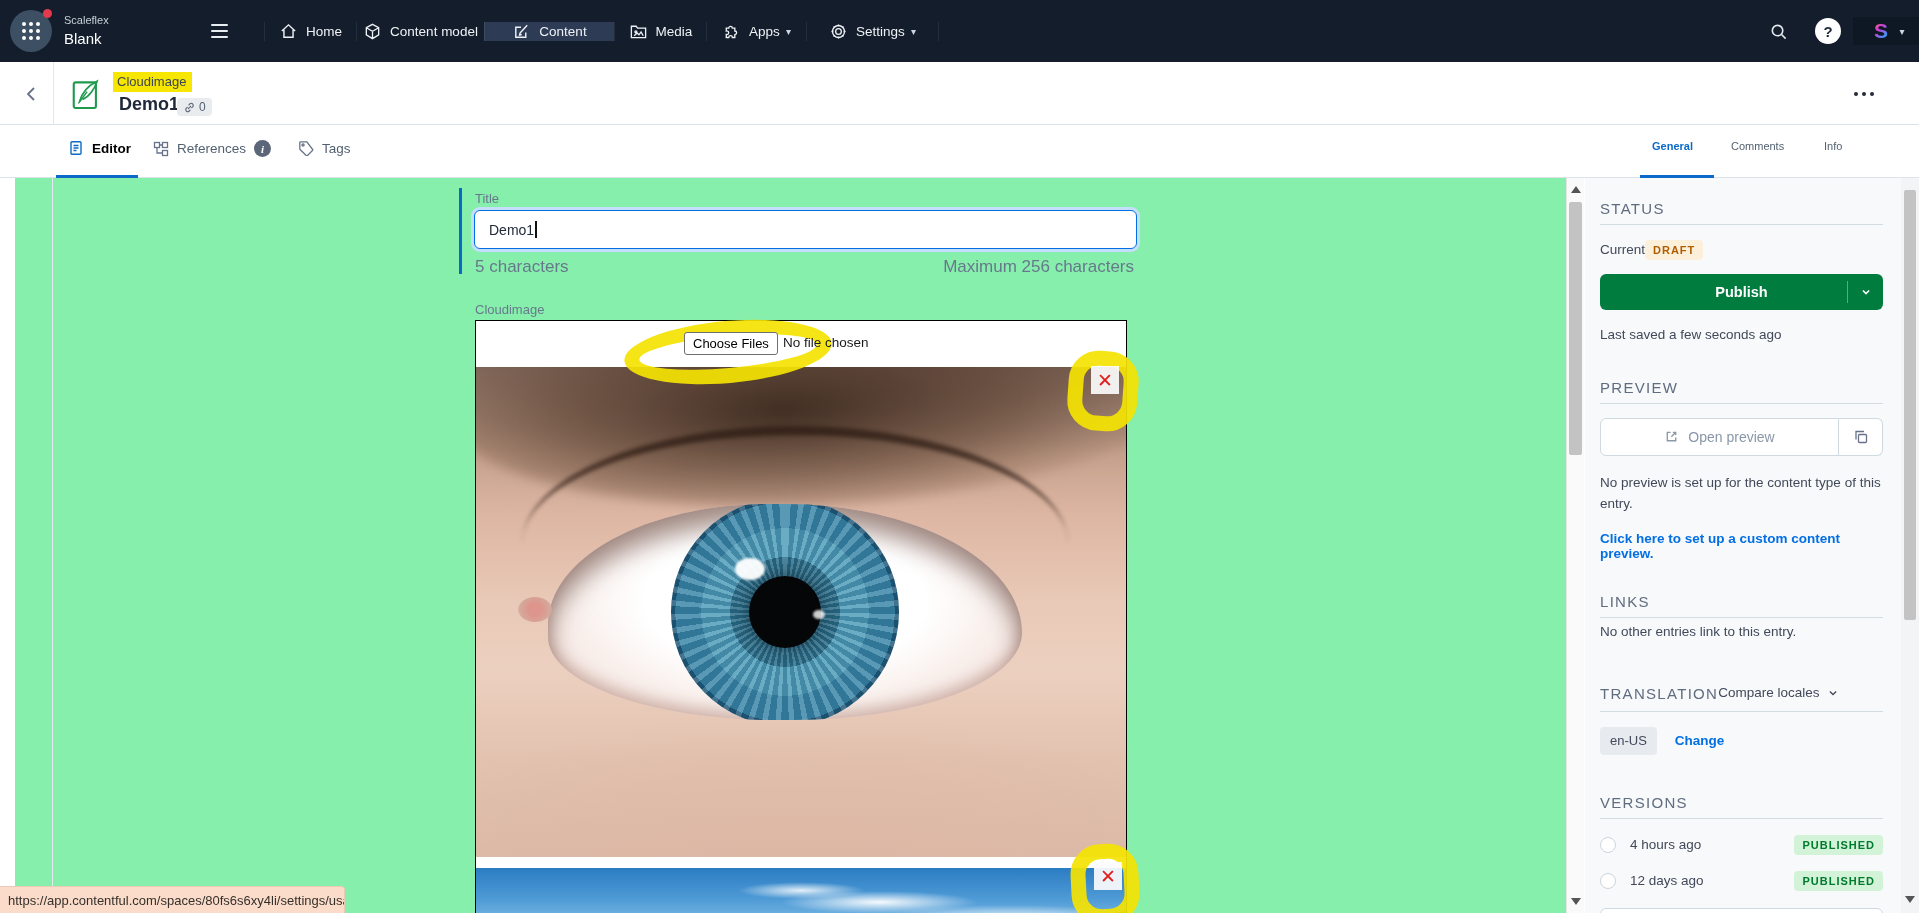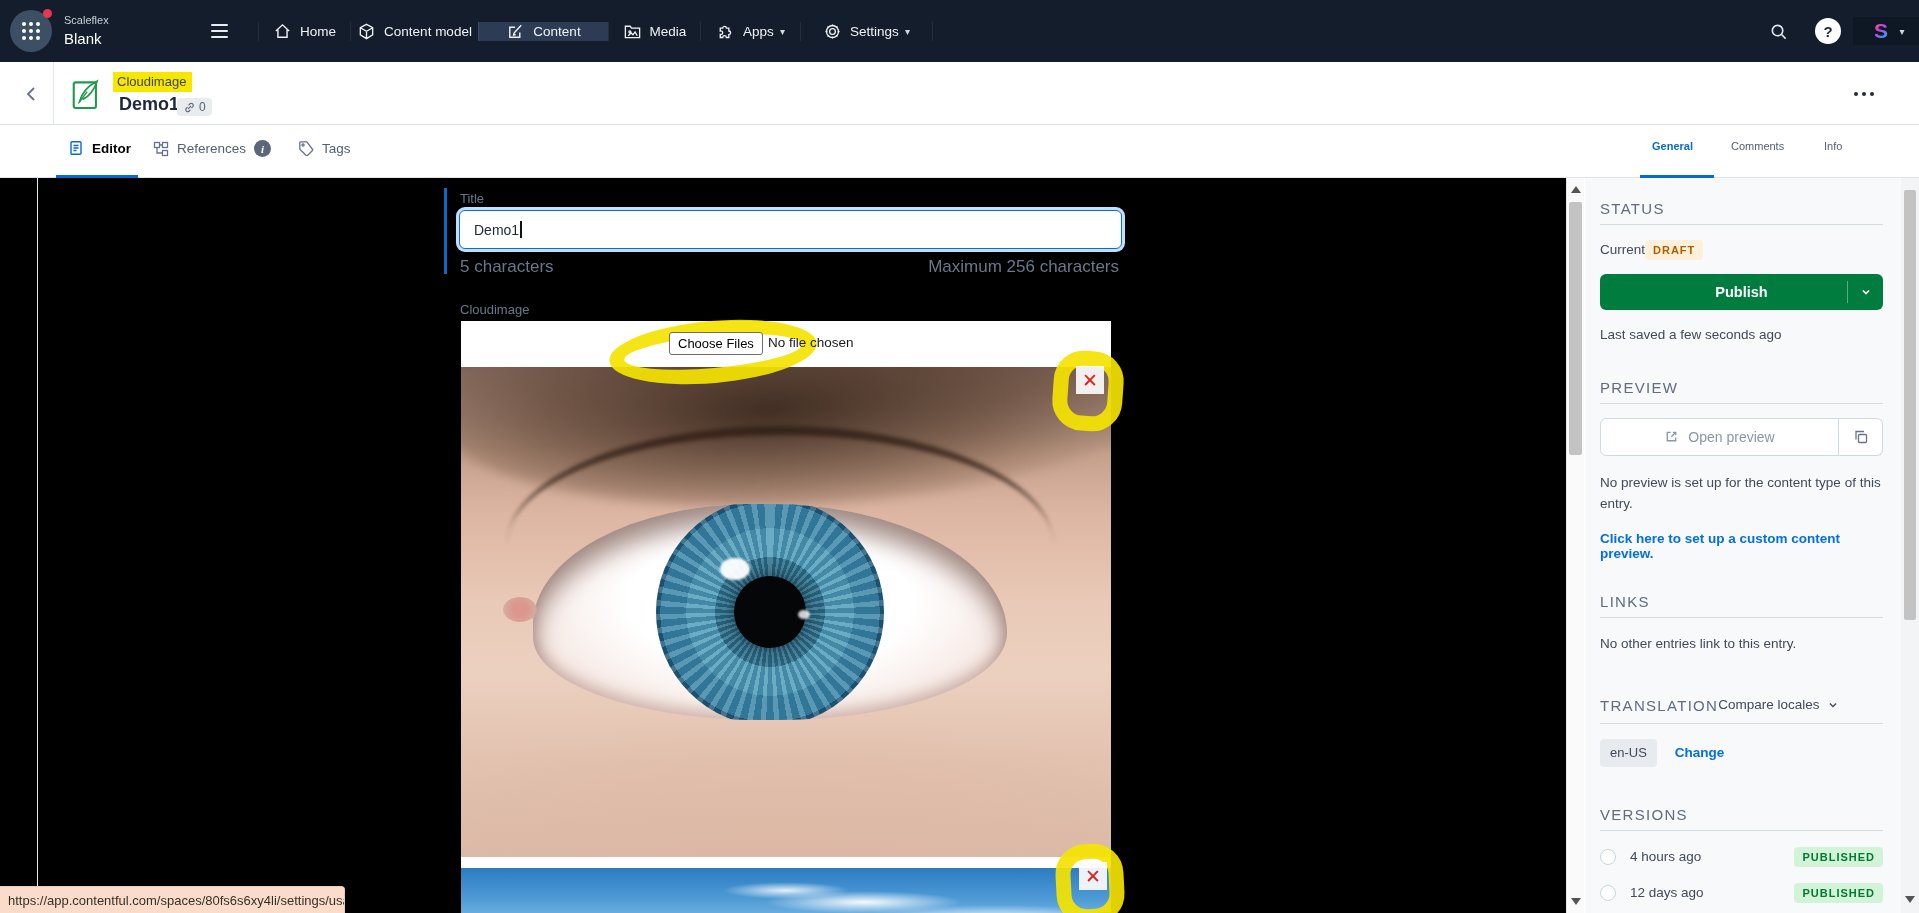--- a/index.html
+++ b/index.html
@@ -11,21 +11,21 @@
   .topnav{position:absolute;left:0;top:0;width:1919px;height:62px;background:#131d2b;display:flex;align-items:center}
   .brand{width:190px;display:flex;align-items:center;padding-left:10px;gap:12px}
   .launcher{width:42px;height:42px;border-radius:50%;background:#3d4f63;position:relative;display:flex;align-items:center;justify-content:center;cursor:pointer}
   .dots9{display:grid;grid-template-columns:repeat(3,4px);grid-gap:3px}
   .dots9 i{width:4px;height:4px;border-radius:50%;background:#fff}
   .notif{position:absolute;right:0;top:-1px;width:9px;height:9px;border-radius:50%;background:#e3394c}
   .org{font-size:11px;color:#c6d0da;line-height:1.4}
   .space{font-size:15px;color:#fff;line-height:1.4}
   .hamburger{width:58px;display:flex;flex-direction:column;align-items:center;justify-content:center;gap:4px;cursor:pointer}
   .hamburger i{width:17px;height:2px;background:#e8edf2;border-radius:1px}
-  .navitems{display:flex;margin-left:10px}
+  .navitems{display:flex;margin-left:16px}
   .navitem{display:flex;align-items:center;justify-content:center;gap:8px;font-size:13.5px;color:#eef2f6;
     border-left:1px solid rgba(255,255,255,.08);cursor:pointer}
   .navitem:last-child{border-right:1px solid rgba(255,255,255,.08)}
   .navitem.active{background:#2d3b55}
   .w-home{width:92px}.w-cm{width:128px}.w-content{width:130px}.w-media{width:92px}.w-apps{width:100px}.w-settings{width:133px}
   .caret{font-size:10px;color:#cfd6de;margin-left:-2px}
   .nav-spacer{flex:1}
   .iconbtn{display:flex;align-items:center;justify-content:center;width:50px;cursor:pointer}
   .helpcircle{width:26px;height:26px;border-radius:50%;background:#fff;color:#1c2838;font-weight:bold;font-size:15px;display:flex;align-items:center;justify-content:center}
   .acct{width:66px;background:#0e1724;display:flex;align-items:center;justify-content:center;gap:6px;cursor:pointer}
@@ -42,21 +42,21 @@
   .morebtn i{width:4px;height:4px;border-radius:50%;background:#242c3c}
 
   
   .tabsrow{position:absolute;left:0;top:126px;width:1919px;height:52px;background:#fff;border-bottom:1px solid #dde3e9}
   .tab{position:absolute;top:14px;display:flex;align-items:center;gap:8px;font-size:13.5px;color:#536171;cursor:pointer}
   .tab.active{color:#000000;font-weight:bold}
   .tab-underline{position:absolute;height:3px;background:#0b6ac9;bottom:-1px}
   .infocircle{width:17px;height:17px;border-radius:50%;background:#5b6678;color:#fff;font-size:11px;font-weight:bold;display:flex;align-items:center;justify-content:center;font-family:"Liberation Serif",serif;font-style:italic}
 
   
-  .main{position:absolute;left:0;top:178px;width:1566px;height:735px;background:#000000}
+  .main{position:absolute;left:15px;top:178px;width:1566px;height:735px;background:#86efac}
   .main-leftline{position:absolute;left:37px;top:0;width:1px;height:735px;background:#e4e9ee}
   .focusbar{position:absolute;left:444px;top:10px;width:3px;height:86px;background:#0b6ac9}
   .fieldlabel{position:absolute;font-size:13px;color:#68788c}
   .ti-input{position:absolute;left:459px;top:32px;width:663px;height:39px;border:1px solid #036fe3;border-radius:6px;box-shadow:0 0 0 3px #c4dffc;background:#fff;display:flex;align-items:center;padding-left:14px;font-size:14px;color:#222a38;cursor:text}
   .ti-caret{display:inline-block;width:1.5px;height:17px;background:#111;margin-left:1px}
   .charcount{position:absolute;top:79px;font-size:17px;color:#68788c}
 
   
   .ci-box{position:absolute;left:460px;top:142px;width:652px;height:600px;border:1px solid #000;background:#fff}
   .filebtn{position:absolute;left:208px;top:11px;height:23px;padding:0 8px;background:#fff;border:1px solid #6f6f6f;border-radius:3px;font-size:13px;color:#000;font-family:"Liberation Sans",sans-serif;cursor:pointer}
@@ -429,21 +429,21 @@
               <path d="M3 10.5 v-8 h8"></path>
             </svg>
           </span>
       </div>
     </div>
     <div class="bodytext" style="margin-top:17px">No preview is set up for the content type of this entry.</div>
     <div class="bluelink" style="margin-top:16px">Click here to set up a custom content preview.</div>
 
     <div style="margin-top:32px" class="sechead">LINKS</div>
     <hr class="sechr">
-    <div class="bodytext" style="margin-top:16px">No other entries link to this entry.</div>
+    <div class="bodytext" style="margin-top:4px">No other entries link to this entry.</div>
 
     <div class="side-row" style="margin-top:40px">
       <span class="sechead">TRANSLATION</span>
       <span style="display:flex;align-items:center">
         <span class="bodytext">Compare locales</span>
         <span class="sel-caret">
             <svg width="14" height="14" viewBox="0 0 18 18" fill="none" stroke="#41495a" stroke-width="1.6">
               <path d="M5 7 l4 4 4-4"></path>
             </svg>
           </span>

